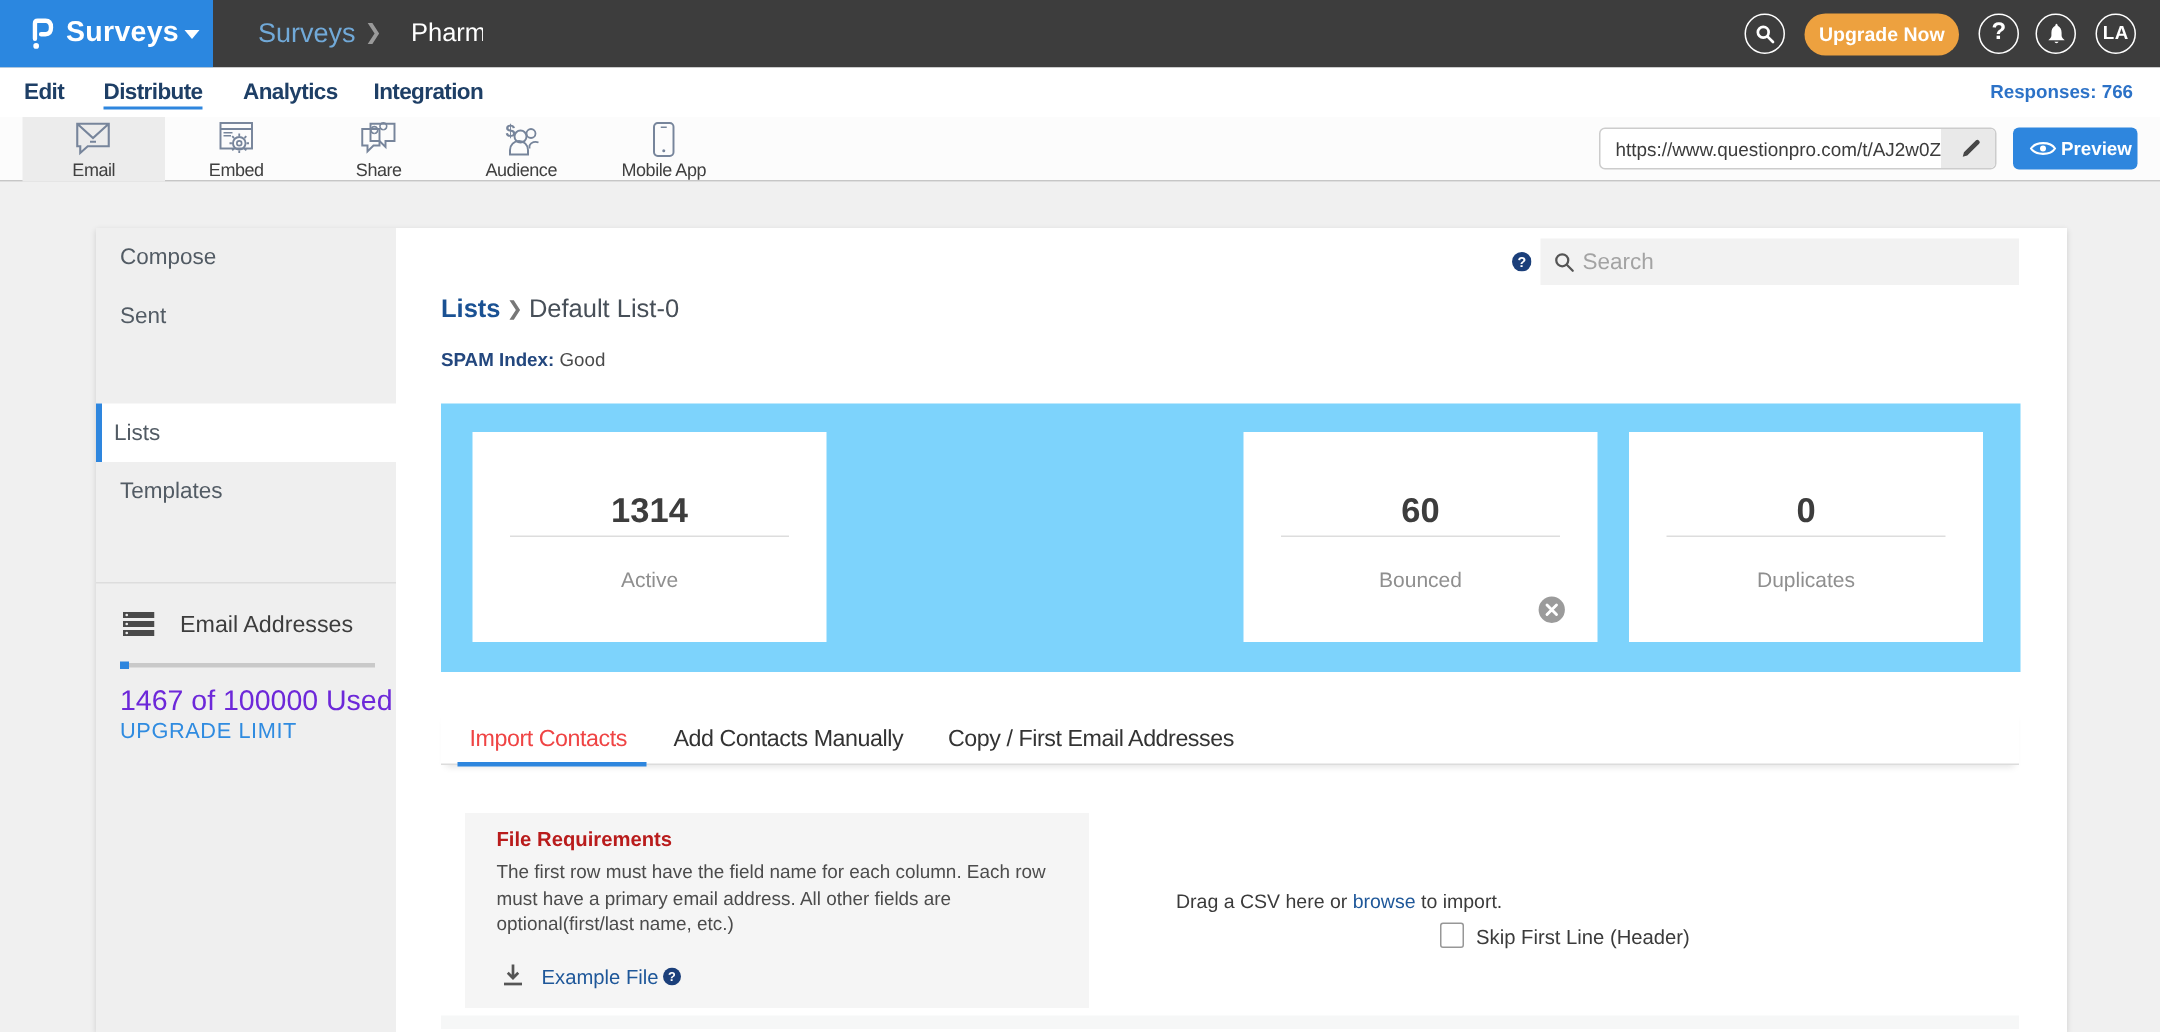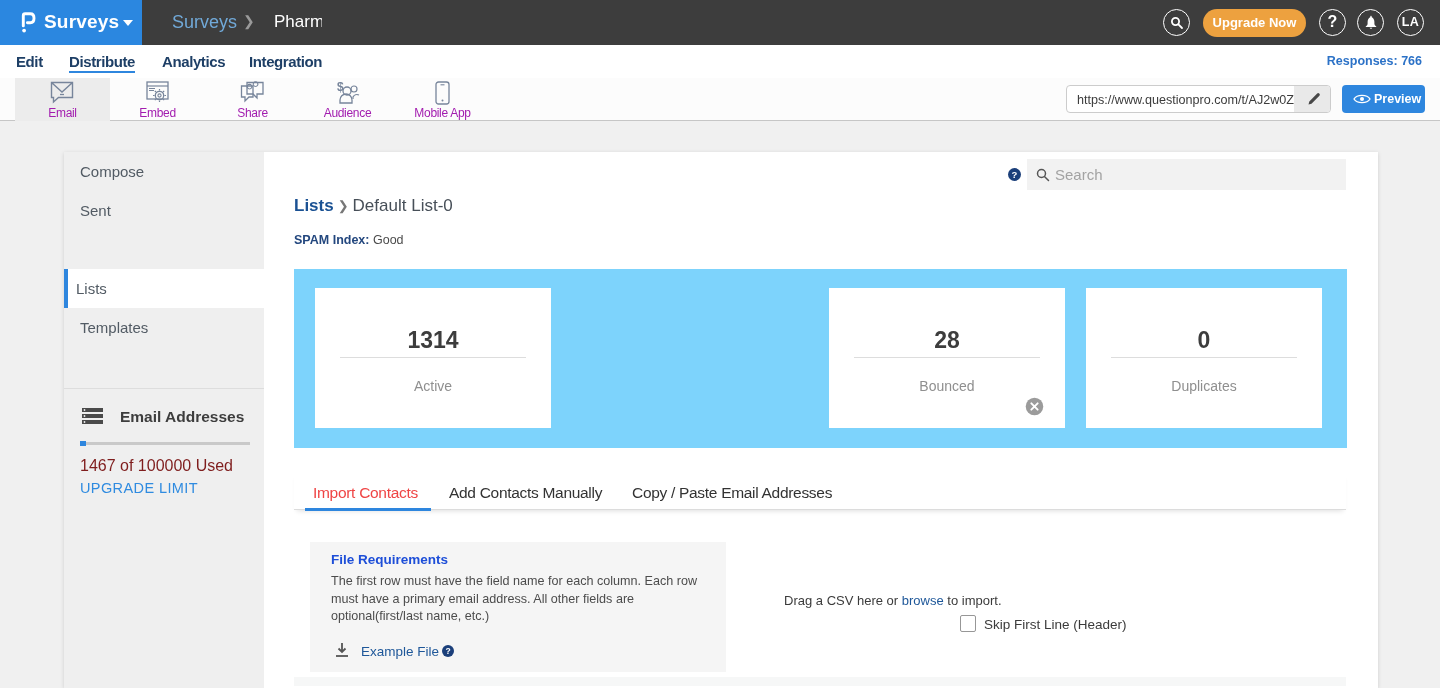--- a/index.html
+++ b/index.html
@@ -21,40 +21,40 @@
 
 
 #navrow { position:absolute; left:0; top:45px; width:1440px; height:33px; background:#fff; }
 .ntab { position:absolute; top:8px; color:#1e3f66; font-size:15px; font-weight:700; letter-spacing:-0.4px; }
 #resp { position:absolute; right:18px; top:9px; color:#2c72c7; font-size:12.5px; font-weight:700; white-space:nowrap; }
 
 
 #toolbar { position:absolute; left:0; top:78px; width:1440px; height:43px; background:#fcfcfc; border-bottom:1px solid #c6c6c6; }
 #emailtile { position:absolute; left:15px; top:0; width:95px; height:43px; background:#ececec; }
 .ticon { position:absolute; top:3px; }
-.tlabel { position:absolute; top:28px; width:95px; text-align:center; font-size:12px; color:#a21caf; letter-spacing:-0.3px; }
+.tlabel { position:absolute; top:28px; width:95px; text-align:center; font-size:12px; color:#404040; letter-spacing:-0.3px; }
 #urlbox { position:absolute; left:1066px; top:85px; width:265px; height:28px; background:#fff; border:1px solid #ccc; border-radius:4px; }
 #urlbox .txt { position:absolute; left:10px; top:7px; font-size:12.6px; color:#3c3c3c; width:219px; overflow:hidden; white-space:nowrap; }
 #urlpencil { position:absolute; right:0; top:0; width:36px; height:26px; background:#e9e9e9; border-radius:0 3px 3px 0; }
 #previewbtn { position:absolute; left:1342px; top:85px; width:83px; height:28px; background:#2e86de; border-radius:4px; color:#fff; }
 #previewbtn span { position:absolute; left:32px; top:7px; font-size:12.5px; font-weight:700; }
 
 
 #card { position:absolute; left:64px; top:152px; width:1314px; height:536px; background:#fff; box-shadow:0 1px 4px rgba(0,0,0,0.14); }
 
 
 #side { position:absolute; left:0; top:0; width:200px; height:536px; background:#efefef; }
 .sitem { position:absolute; left:0; width:200px; height:39px; color:#525b64; font-size:15px; line-height:39px; padding-left:16px; }
 #sactive { position:absolute; left:0; top:117px; width:200px; height:39px; background:#fff; border-left:4px solid #2e86de; }
 #ssep { position:absolute; left:0; top:236px; width:200px; border-top:1px solid #dddddd; }
 #eaicon { position:absolute; left:18px; top:256px; }
-#ealabel { position:absolute; left:56px; top:256px; color:#3d3d3d; font-size:15.5px; font-weight:700; }
+#ealabel { position:absolute; left:56px; top:256px; color:#3d3d3d; font-size:15.5px; font-weight:400; }
 #progress { position:absolute; left:16px; top:290px; width:170px; height:3px; background:#c9c9c9; }
 #progress .fill { position:absolute; left:0; top:-1px; width:6px; height:5px; background:#2e86de; }
-#used { position:absolute; left:16px; top:305px; color:#7f1d1d; font-size:16px;text-align:center; }
+#used { position:absolute; left:16px; top:305px; color:#6d28d9; font-size:19px;text-align:center; }
 #upglimit { position:absolute; left:16px; top:328px; color:#2f8be0; font-size:14.5px; letter-spacing:0.4px; }
 
 
 #qhelp { position:absolute; left:944px; top:16px; width:13px; height:13px; }
 #searchbox { position:absolute; left:963px; top:7px; width:319px; height:31px; background:#f2f2f2; }
 #searchbox .ph { position:absolute; left:28px; top:7px; color:#a3a3a3; font-size:15px; }
 #bc { position:absolute; left:230px; top:44px; font-size:17px; }
 #bc .l1 { color:#1a5193; font-weight:700; }
 #bc .sep { color:#777; font-size:13px; padding:0 4px; position:relative; top:-1px; }
 #bc .l2 { color:#474f58; font-weight:500; }
@@ -67,21 +67,21 @@
 .scard .num { position:absolute; top:39px; width:236px; text-align:center; font-size:23px; font-weight:700; color:#3d3d3d; }
 .scard .div { position:absolute; left:25px; top:69px; width:186px; border-top:1px solid #ddd; }
 .scard .lab { position:absolute; top:90px; width:236px; text-align:center; font-size:14px; color:#8f8f8f; }
 #bx { position:absolute; left:196px; top:109px; }
 
 #tabs { position:absolute; left:230px; top:320px; width:1052px; height:38px; border-bottom:1px solid #dcdcdc; box-shadow:0 4px 5px -3px rgba(0,0,0,0.13); }
 .ptab { position:absolute; top:12px; font-size:15.5px; color:#333; font-weight:500; letter-spacing:-0.3px; }
 #tabul { position:absolute; left:11px; top:36px; width:126px; height:3px; background:#2e86de; }
 
 #filebox { position:absolute; left:246px; top:390px; width:416px; height:130px; background:#f5f5f5; }
-#filebox h4 { position:absolute; left:21px; top:10px; font-size:13.5px; color:#1d4ed8; }
+#filebox h4 { position:absolute; left:21px; top:10px; font-size:13.5px; color:#b91c1c; }
 #filebox p { position:absolute; left:21px; top:31px; width:400px; font-size:12.6px; color:#4c4c4c; line-height:17.5px; white-space:nowrap; }
 #exline { position:absolute; left:24px; top:100px; width:220px; white-space:nowrap; }
 #exlink { position:absolute; left:27px; top:2px; color:#1e5799; font-size:13.5px; }
 #exq { position:absolute; left:108px; top:3px; }
 
 #dragline { position:absolute; left:720px; top:441px; width:500px; text-align:left; font-size:13px; color:#3b3b3b; }
 #dragline .br { color:#1e5799; }
 #skip { position:absolute; left:896px; top:463px; width:16px; height:17px; background:#fff; border:1px solid #979797; border-radius:2px; }
 #skiplab { position:absolute; left:920px; top:465px; font-size:13.5px; color:#3b3b3b; }
 #botstrip { position:absolute; left:230px; top:525px; width:1052px; height:9px; background:#f6f7f7; }
@@ -224,39 +224,39 @@
   <div id="bc"><span class="l1">Lists</span><span class="sep">❯</span><span class="l2">Default List-0</span></div>
   <div id="spam"><b>SPAM Index:</b> <span>Good</span></div>
 
   <div id="statwrap">
     <div class="scard" style="left:21px">
         <div class="num">1314</div>
         <div class="div"></div>
         <div class="lab">Active</div>
       </div>
     <div class="scard" style="left:535px">
-        <div class="num">28</div>
+        <div class="num">60</div>
         <div class="div"></div>
         <div class="lab">Bounced</div>
       <svg id="bx" width="19" height="19" viewBox="0 0 18 18">
           <circle cx="9" cy="9" r="8.3" fill="#9b9b9b"></circle>
           <path d="M6 6 L12 12 M12 6 L6 12" stroke="#fff" stroke-width="1.8" stroke-linecap="round"></path>
         </svg>
     </div>
     <div class="scard" style="left:792px">
         <div class="num">0</div>
         <div class="div"></div>
         <div class="lab">Duplicates</div>
       </div>
   </div>
 
   <div id="tabs">
     <span class="ptab" style="left:19px;color:#ef4444">Import Contacts</span>
     <span class="ptab" style="left:155px">Add Contacts Manually</span>
-    <span class="ptab" style="left:338px">Copy / Paste Email Addresses</span>
+    <span class="ptab" style="left:338px">Copy / First Email Addresses</span>
     <div id="tabul"></div>
   </div>
 
   <div id="filebox">
     <h4>File Requirements</h4>
     <p>The first row must have the field name for each column. Each row<br>must have a primary email address. All other fields are<br>optional(first/last name, etc.)</p>
     <div id="exline">
       <svg width="16" height="16" viewBox="0 0 16 16">
           <path d="M8 1 v9 M4.5 6.5 L8 10 L11.5 6.5" fill="none" stroke="#555" stroke-width="1.8"></path>
           <line x1="2" y1="14" x2="14" y2="14" stroke="#555" stroke-width="1.8"></line>

